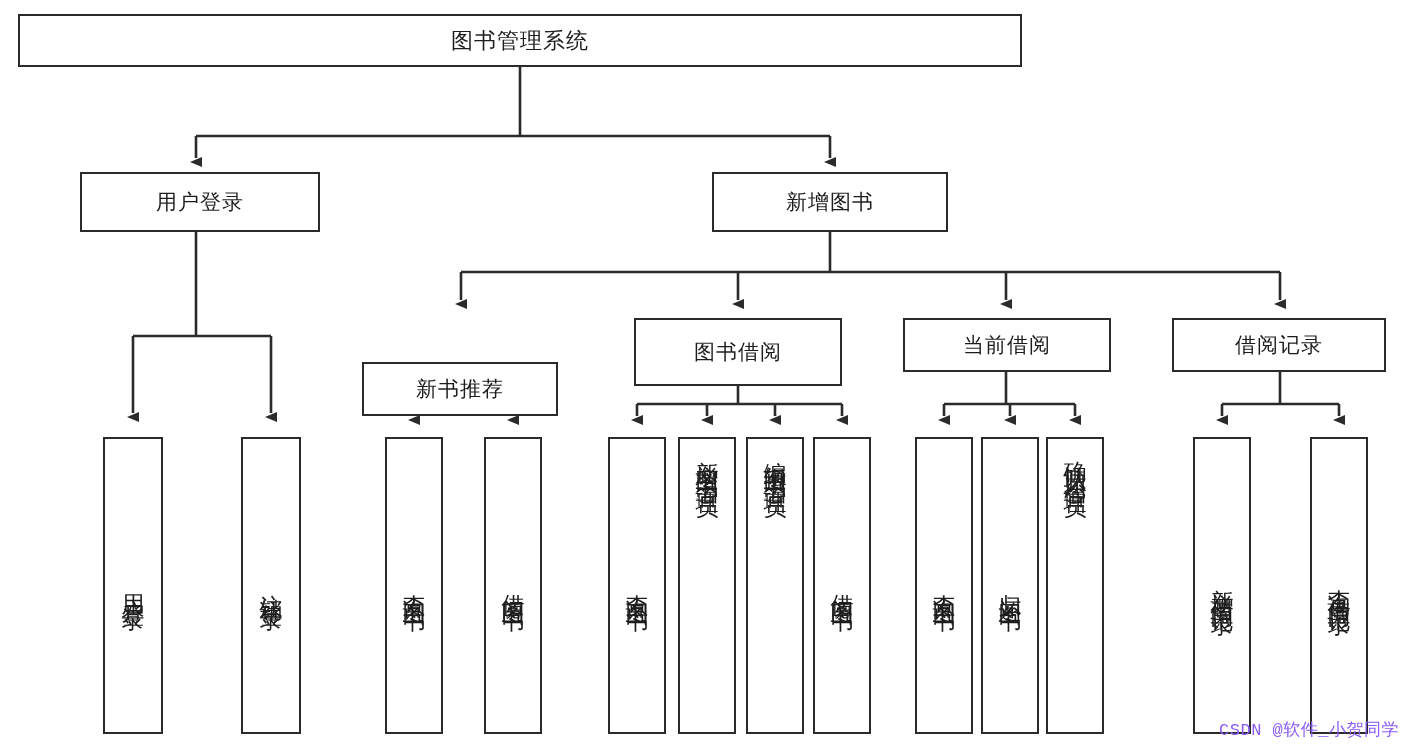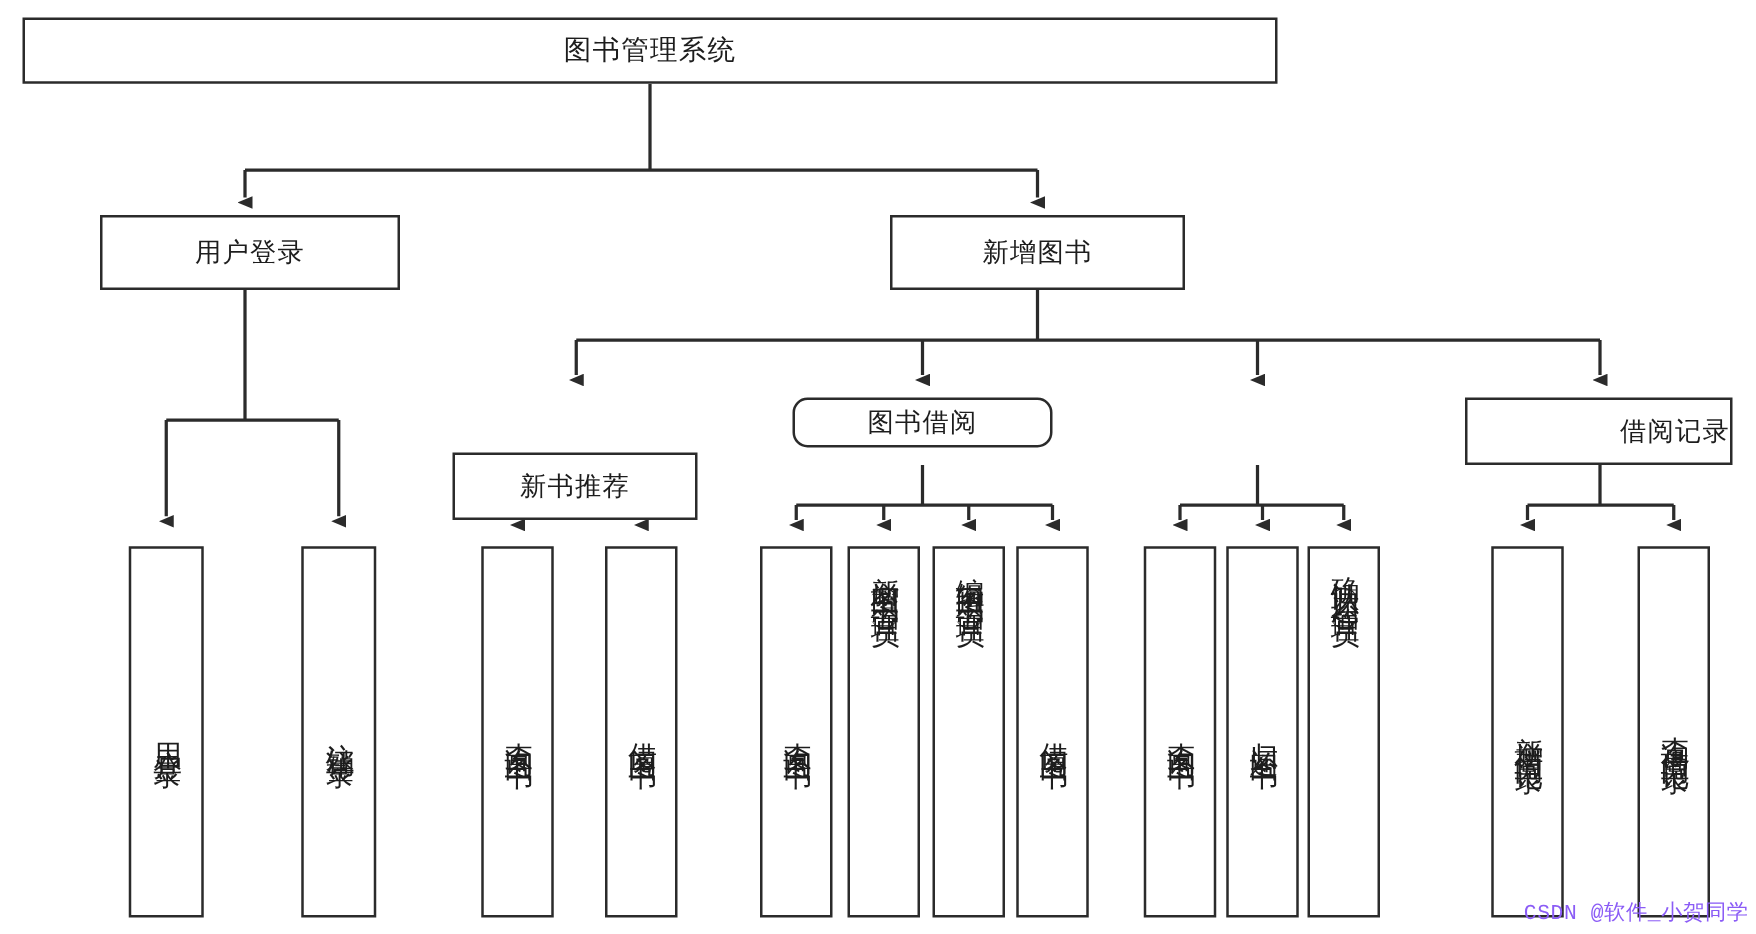--- a/index.html
+++ b/index.html
@@ -147,24 +147,27 @@
   <div class="node horiz" style="left:80px; top:172px; width:240px; height:60px;">
     <span class="label">用户登录</span>
   </div>
   <div class="node horiz" style="left:712px; top:172px; width:236px; height:60px;">
     <span class="label">新增图书</span>
   </div>
 
   <div class="node horiz" style="left:362px; top:318px; width:196px; height:54px;margin-top:44px;">
     <span class="label">新书推荐</span>
   </div>
-  <div class="node horiz" style="left:634px; top:318px; width:208px; height:40px;border-radius:12px;">
+  <div class="node horiz" style="left:634px; top:318px; width:208px; height:68px;">
     <span class="label">图书借阅</span>
   </div>
-  <div class="node horiz" style="left:1172px; top:318px; width:214px; height:54px;justify-content:flex-end;">
+  <div class="node horiz" style="left:903px; top:318px; width:208px; height:54px;">
+    <span class="label">当前借阅</span>
+  </div>
+  <div class="node horiz" style="left:1172px; top:318px; width:214px; height:54px;">
     <span class="label">借阅记录</span>
   </div>
 
   <div class="node vert center" style="left:103px; top:437px; width:60px; height:297px;">
     <span class="label">用户登录</span>
   </div>
   <div class="node vert center" style="left:241px; top:437px; width:60px; height:297px;">
     <span class="label">注销登录</span>
   </div>
 

